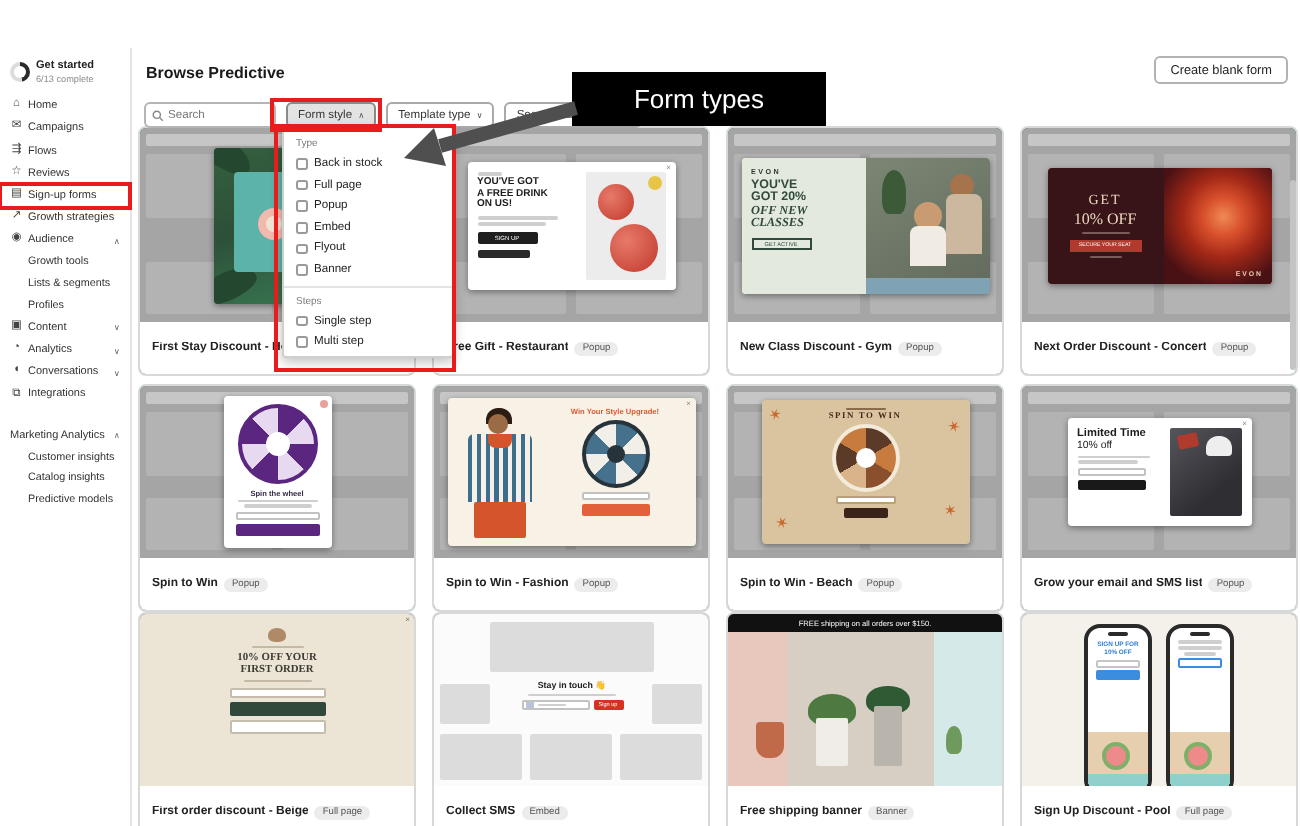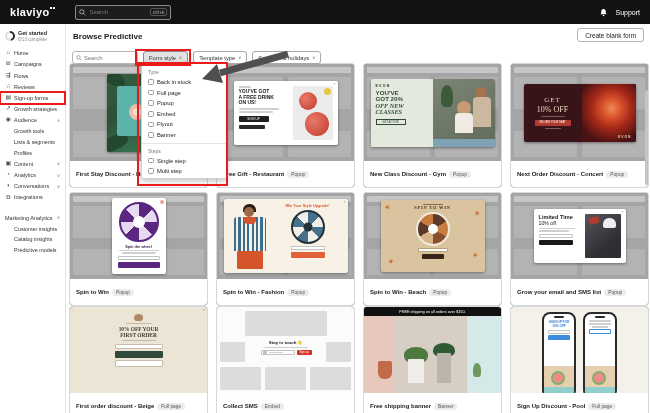--- a/index.html
+++ b/index.html
@@ -200,43 +200,20 @@
 .ph-lines .bar{width:22px;height:1.6px}
 
 
 .scroll-thumb{position:absolute;right:2px;top:66px;width:3.5px;height:95px;background:#c4c4c4;border-radius:2px;z-index:45;cursor:pointer}
 </style>
 </head>
 <body>
 
 <div id="page">
 
-  <div class="topbar">
-    <div class="logo"><span>klaviyo</span>
-      <span class="logo-dots">
-          <i></i>
-          <i></i>
-        </span>
-    </div>
-    <div class="tb-search">
-      <svg width="7" height="7" viewBox="0 0 10 10">
-          <circle cx="4" cy="4" r="3" fill="none" stroke="#bbb" stroke-width="1.2"></circle>
-          <line x1="6.3" y1="6.3" x2="9" y2="9" stroke="#bbb" stroke-width="1.2"></line>
-        </svg>
-      <input type="text" placeholder="Search" style="">
-      <span class="tb-shortcut">ctrl+k</span>
-    </div>
-    <div class="tb-right">
-      <svg width="9" height="9" viewBox="0 0 12 12">
-          <path d="M6 1.2c-1.9 0-3 1.4-3 3.2v2.4L2 8.4h8L9 6.8V4.4c0-1.8-1.1-3.2-3-3.2z" fill="#fff"></path>
-          <circle cx="6" cy="10" r="1.1" fill="#fff"></circle>
-        </svg>
-      <span class="tb-support">Support</span>
-    </div>
-  </div>
 
   <div class="sidebar">
     <div class="gs">
       <span class="gs-ring">
           <span></span>
         </span>
       <span>
         <div class="gs-title">Get started</div>
         <div class="gs-sub">6/13 complete</div>
       </span>
@@ -361,20 +338,21 @@
         </div>
       <div class="dd-opt" style="margin-bottom:1px">
           <span class="dd-check"></span>
           <span>Multi step</span>
         </div>
     </div>
 
     <div class="red-a"></div>
     <div class="red-b"></div>
 
+    <div class="callout">Form types</div>
     <svg class="arrow-svg" width="100" height="40" viewBox="0 0 100 40">
       <line x1="92" y1="8" x2="24" y2="27" stroke="#4f4f4f" stroke-width="7"></line>
       <polygon points="6,33 21,18 27,37" fill="#4f4f4f"></polygon>
     </svg>
 
     <div class="card r1 c1">
       <div class="thumb mock">
         <i class="mt"></i>
           <i class="m1"></i>
           <i class="m2"></i>

